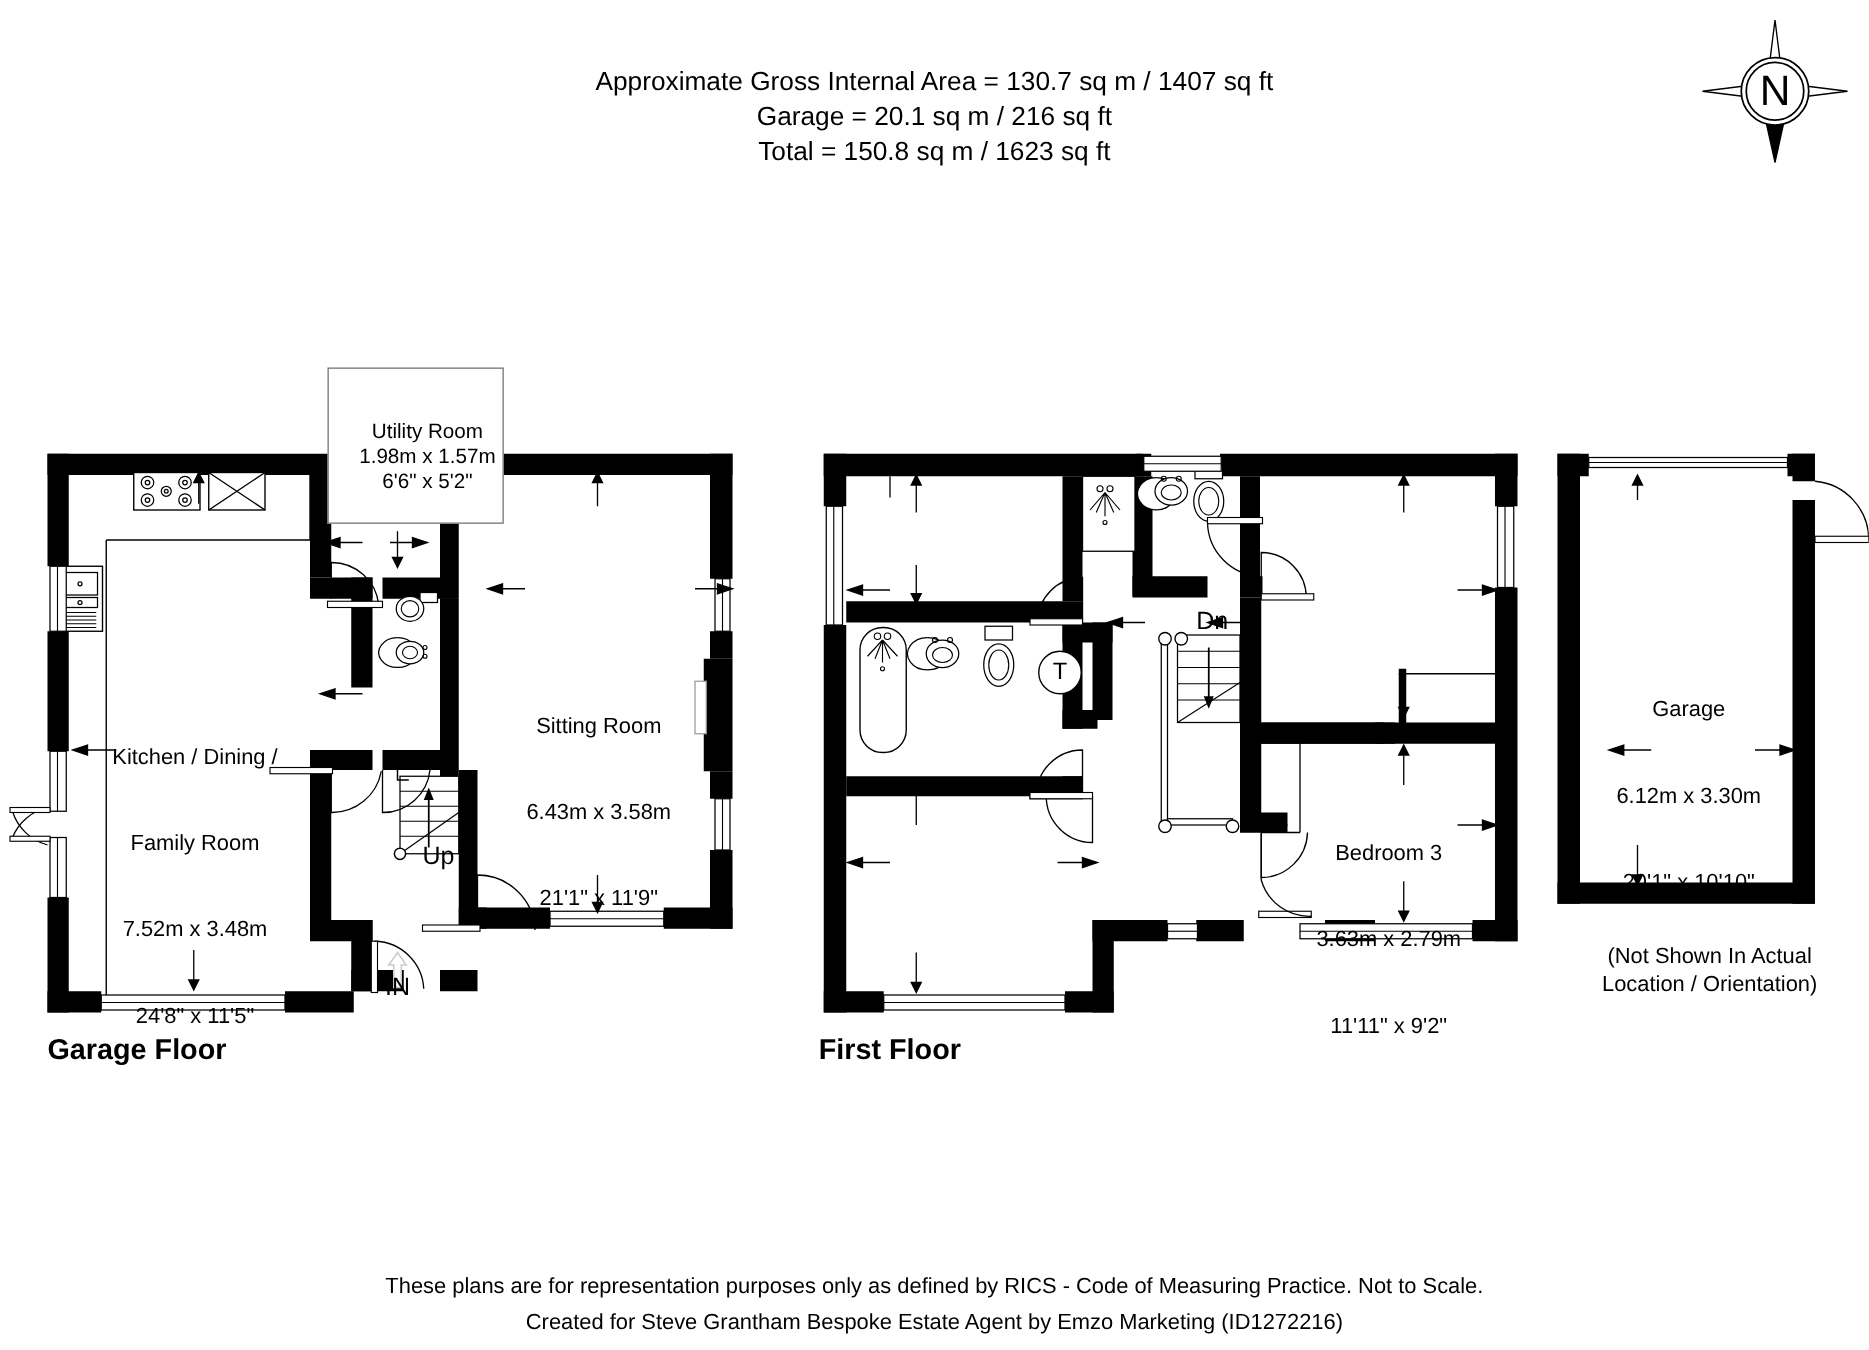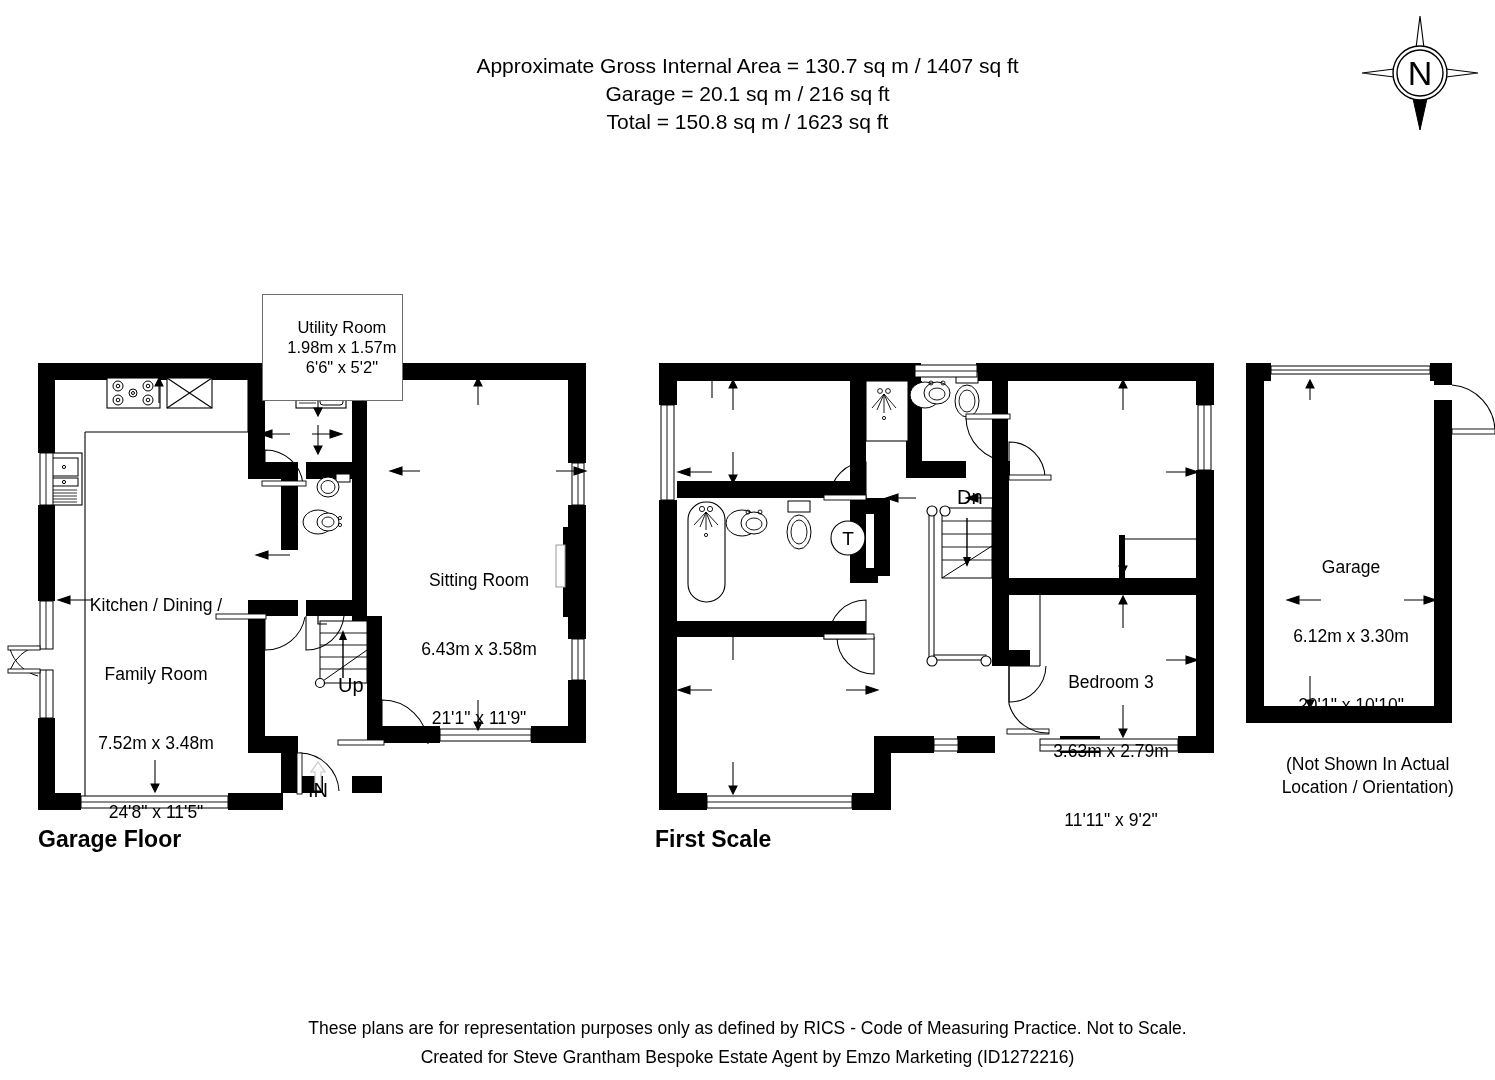--- a/index.html
+++ b/index.html
@@ -43,21 +43,21 @@
   
   #garage-note{
     position:absolute;left:1258px;top:730px;width:200px;
     text-align:center;font-size:17.5px;line-height:23px;white-space:pre;
   }
 
   
   #utility-box{
     position:absolute;left:262px;top:294px;
     border:1px solid #6e6e6e;background:#ffffff;
-    padding:2px 6px 3px 6px;
+    padding:20px 6px 3px 6px;
     text-align:center;font-size:16.5px;line-height:20px;white-space:pre;
     z-index:40;
   }
 
   
   .mini-label{position:absolute;font-size:20px;white-space:pre;}
   #in-label{left:308px;top:779px;}
   #up-label{left:338px;top:674px;}
   #dn-label{left:957px;top:486px;}
 
@@ -520,20 +520,20 @@
     <span class="ln">Utility Room</span>
     <span class="ln">1.98m x 1.57m</span>
     <span class="ln">6'6" x 5'2"</span>
   </div>
 
   <div class="mini-label" id="in-label">IN</div>
   <div class="mini-label" id="up-label">Up</div>
   <div class="mini-label" id="dn-label">Dn</div>
 
   <div class="floor-title" id="gf-title">Garage Floor</div>
-  <div class="floor-title" id="ff-title">First Scale</div>
+  <div class="floor-title" id="ff-title">First Floor</div>
 
   <div id="footer">
     <div>These plans are for representation purposes only as defined by RICS - Code of Measuring Practice. Not to Scale.</div>
     <div>Created for Steve Grantham Bespoke Estate Agent by Emzo Marketing (ID1272216)</div>
   </div>
 
 </div>
 
 </body></html>

